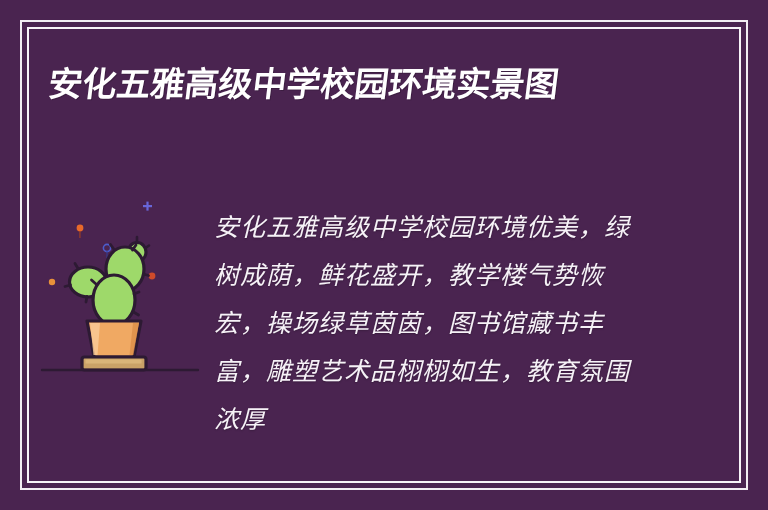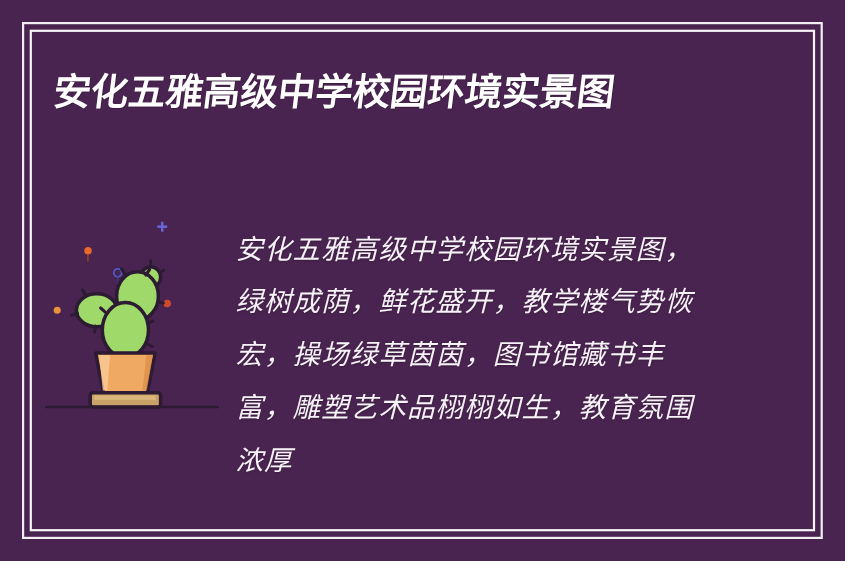--- a/index.html
+++ b/index.html
@@ -168,16 +168,16 @@
 
         <rect x="42" y="167" width="64" height="13" rx="2.5" fill="#c9a267" stroke="#2d1a33" stroke-width="3.2"></rect>
         <rect x="45.5" y="169.5" width="56" height="4" fill="#dcb87c" opacity="0.85"></rect>
       </g>
 
       <line x1="2" y1="180" x2="158" y2="180" stroke="#2d1a33" stroke-width="2.4" stroke-linecap="round"></line>
     </svg>
   </div>
 
   <div class="body-block">
-    <span class="body-text">安化五雅高级中学校园环境实景图，绿树成荫，鲜花盛开，教学楼气势恢宏，操场绿草茵茵，图书馆藏书丰富，雕塑艺术品栩栩如生，教育氛围浓厚</span>
+    <span class="body-text">安化五雅高级中学校园环境优美，绿树成荫，鲜花盛开，教学楼气势恢宏，操场绿草茵茵，图书馆藏书丰富，雕塑艺术品栩栩如生，教育氛围浓厚</span>
   </div>
 
 </div>
 
 </body></html>

